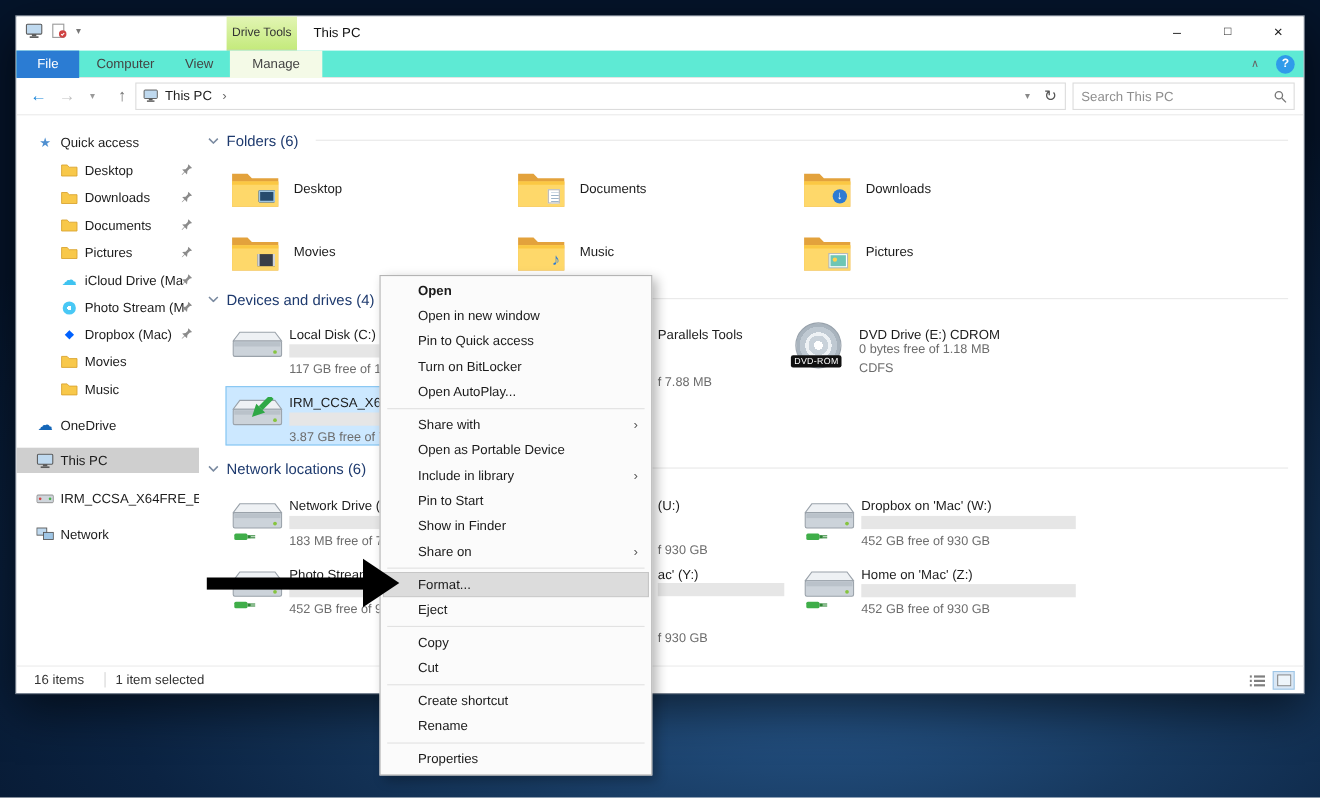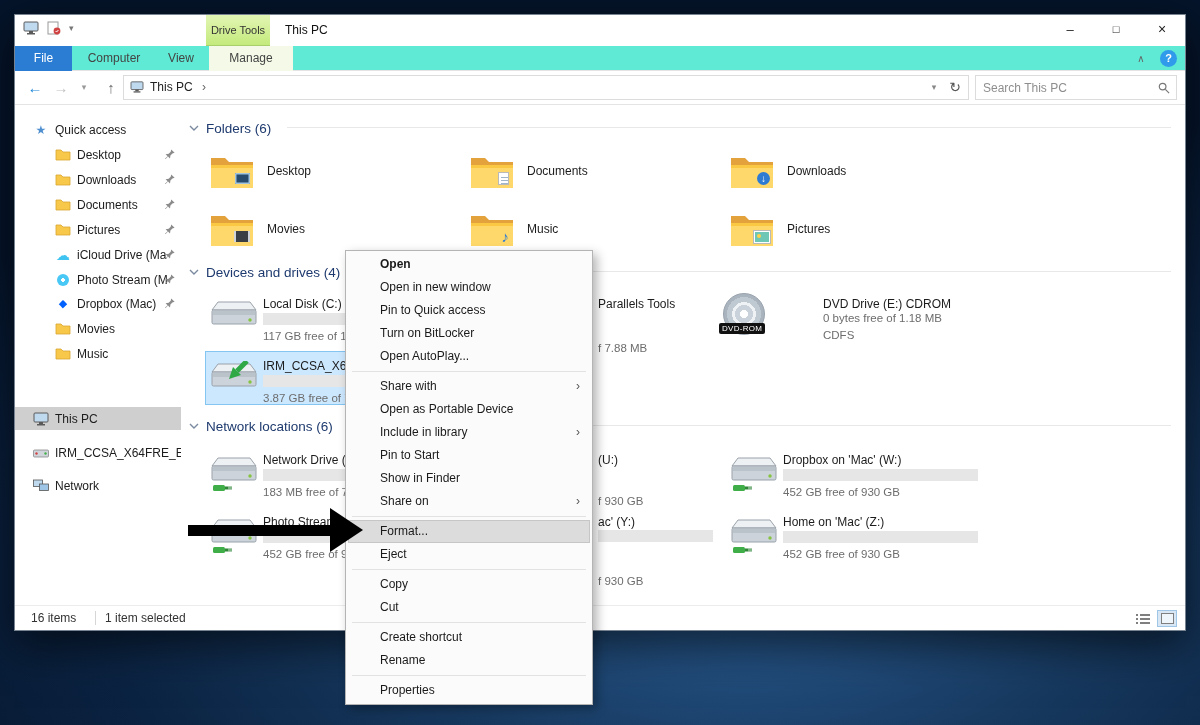--- a/index.html
+++ b/index.html
@@ -110,21 +110,21 @@
   .frag .ddetail.tight { top:18px; }
   .w195 { width:195px; }
   .w115 { width:115px; }
   .selbox { position:absolute; left:24px; top:246px; width:262px; height:54px;
             background:#cce8ff; border:1px solid #84c5f2; }
   .disc { position:absolute; left:0; top:2px; width:42px; height:42px; border-radius:50%;
           border:1px solid #98a2ac;
           background: radial-gradient(circle, #ffffff 0 4px, #c9d2da 4px 9px, #eef2f5 9px 12px, #bfc9d2 12px 17px, #a9b4be 17px 21px); }
   .dvd-badge { position:absolute; left:-4px; top:32px; background:#111; color:#fff; font-size:8px;
                padding:1px 3px; border-radius:2px; letter-spacing:.3px; }
-  .dvdtile .dname, .dvdtile .ddetail { left:58px;margin-left:42px; }
+  .dvdtile .dname, .dvdtile .ddetail { left:58px; }
   .dvdtile .d1 { top:21px; } .dvdtile .d2 { top:38px; }
 
   
   .statusbar { position:absolute; left:0; right:0; bottom:0; height:25px; border-top:1px solid #ececec; background:#fff; }
   .sb-txt { position:absolute; top:0; height:24px; line-height:24px; font-size:12px; color:#333; }
   .sb-div { position:absolute; left:80px; top:5px; width:1px; height:14px; background:#d6d6d6; }
   .vbtn { position:absolute; top:4px; width:20px; height:17px; display:flex; align-items:center; justify-content:center; }
   .vb2 { background:#d9e7f5; border:1px solid #9fc6e6; }
 
   
@@ -337,20 +337,24 @@
         </span>
       <span>Movies</span>
     </div>
     <div class="si si1" style="top:237px">
       <span class="ic">
           <svg width="16" height="13" viewBox="0 0 16 13">
             <use href="#g-minifolder"></use>
           </svg>
         </span>
       <span>Music</span>
+    </div>
+    <div class="si si0" style="top:270px">
+      <span class="ic ic-cloud-b"></span>
+      <span>OneDrive</span>
     </div>
     <div class="si si0 sel" style="top:302px">
       <span class="ic">
           <svg width="16" height="14" viewBox="0 0 16 14">
             <use href="#g-pc16"></use>
           </svg>
         </span>
       <span>This PC</span>
     </div>
     <div class="si si0" style="top:336px">

